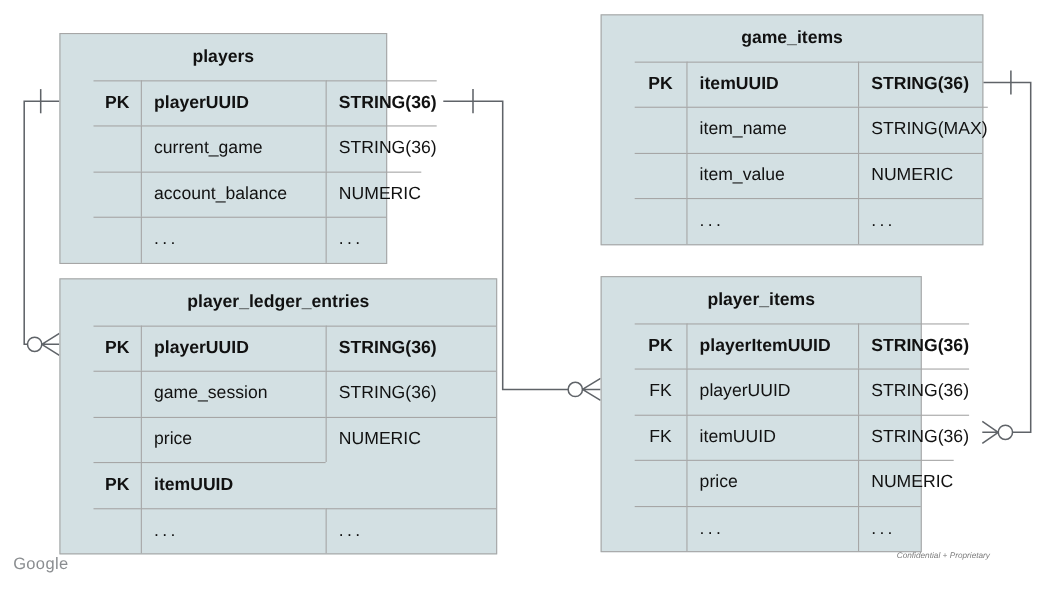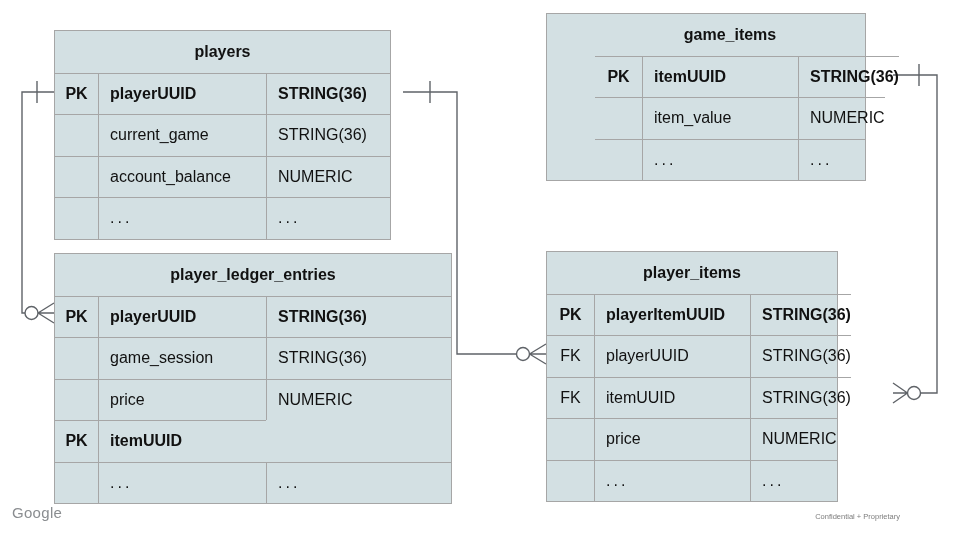--- a/index.html
+++ b/index.html
@@ -11,30 +11,30 @@
   }
   *{box-sizing:border-box;margin:0;padding:0;}
   html,body{width:960px;height:540px;}
   body{font-family:"Liberation Sans",sans-serif;background:#ffffff;}
   .slide{position:relative;width:960px;height:540px;overflow:hidden;background:#fff;}
   svg.connectors{position:absolute;left:0;top:0;width:960px;height:540px;}
   svg.connectors path,svg.connectors line{stroke:var(--connector);stroke-width:1.4;fill:none;}
   svg.connectors circle{stroke:var(--connector);stroke-width:1.4;fill:#ffffff;}
   .tbl{position:absolute;background:var(--fill);border:1.5px solid var(--border);color:var(--text);}
   .ttl{height:41.5px;line-height:41.5px;text-align:center;font-weight:bold;font-size:16px;}
-  .row{display:grid;height:41.5px;}
+  .row{display:grid;height:41.5px;margin-left:30px;}
   .tbl.left-cols .row{grid-template-columns:43px 168px 1fr;}
   .tbl.right-cols .row{grid-template-columns:47px 156px 1fr;}
   .row>div{border-top:1.5px solid var(--border);display:flex;align-items:center;font-size:16px;}
   .kc{justify-content:center;font-weight:bold;}
   .nc,.tc{border-left:1.5px solid var(--border);padding-left:11px;}
   .row.pk .nc,.row.pk .tc{font-weight:bold;}
   .row.dots .nc,.row.dots .tc{letter-spacing:3px;font-weight:normal;}
   .brand{position:absolute;left:12px;top:504px;font-size:15px;color:var(--footer);letter-spacing:0.3px;}
-  .classification{position:absolute;right:60px;top:512px;font-size:7.5px;color:#7d7d7d;}
+  .classification{position:absolute;right:60px;top:500px;font-size:7.5px;color:#7d7d7d;font-style:italic;}
 </style>
 </head>
 <body>
 
 <div class="slide">
 
   <svg class="connectors" viewBox="0 0 960 540">
     <g>
       <path d="M54 92 H22 V313 H25"></path>
       <line x1="37" y1="81" x2="37" y2="103"></line>
@@ -48,21 +48,21 @@
       <path d="M529.5 354 L546 344 M529.5 354 L546 354 M529.5 354 L546 364"></path>
     </g>
     <g>
       <path d="M893 75 H937 V393 H920.5"></path>
       <line x1="919" y1="64" x2="919" y2="86"></line>
       <circle cx="914" cy="393" r="6.5"></circle>
       <path d="M907.5 393 L893 383 M907.5 393 L893 393 M907.5 393 L893 403"></path>
     </g>
   </svg>
 
-  <div class="tbl left-cols" style="left:54px;top:30px;width:337px;">
+  <div class="tbl left-cols" style="left:54px;top:30px;width:298px;">
     <div class="ttl">players</div>
     <div class="row pk">
       <div class="kc">PK</div>
       <div class="nc">playerUUID</div>
       <div class="tc">STRING(36)</div>
     </div>
     <div class="row">
       <div class="kc"></div>
       <div class="nc">current_game</div>
       <div class="tc">STRING(36)</div>
@@ -72,26 +72,31 @@
       <div class="nc">account_balance</div>
       <div class="tc">NUMERIC</div>
     </div>
     <div class="row dots">
       <div class="kc"></div>
       <div class="nc">...</div>
       <div class="tc">...</div>
     </div>
   </div>
 
-  <div class="tbl right-cols" style="left:546px;top:13px;width:320px;padding-left:48px;">
+  <div class="tbl right-cols" style="left:546px;top:13px;width:348px;">
     <div class="ttl">game_items</div>
     <div class="row pk">
       <div class="kc">PK</div>
       <div class="nc">itemUUID</div>
       <div class="tc">STRING(36)</div>
+    </div>
+    <div class="row">
+      <div class="kc"></div>
+      <div class="nc">item_name</div>
+      <div class="tc">STRING(MAX)</div>
     </div>
     <div class="row">
       <div class="kc"></div>
       <div class="nc">item_value</div>
       <div class="tc">NUMERIC</div>
     </div>
     <div class="row dots">
       <div class="kc"></div>
       <div class="nc">...</div>
       <div class="tc">...</div>

